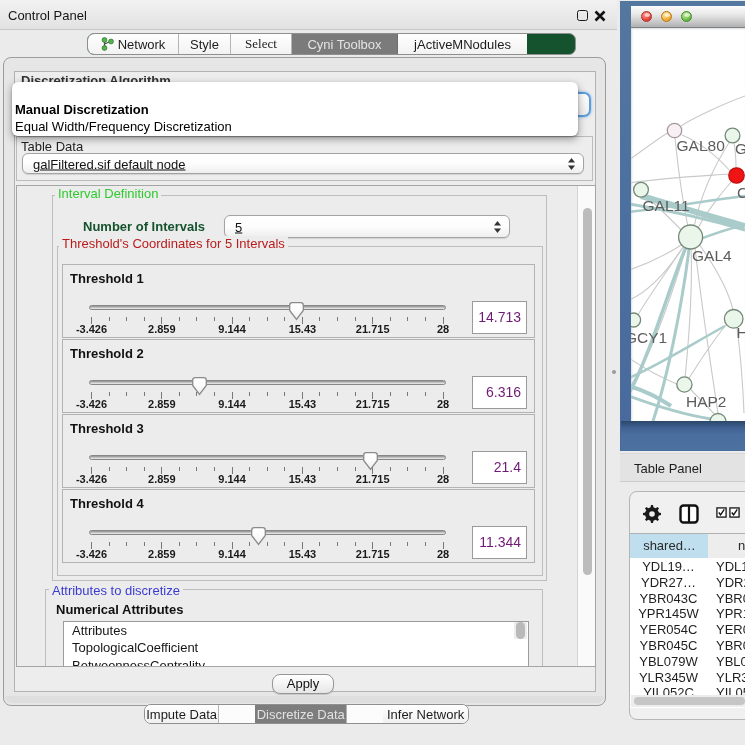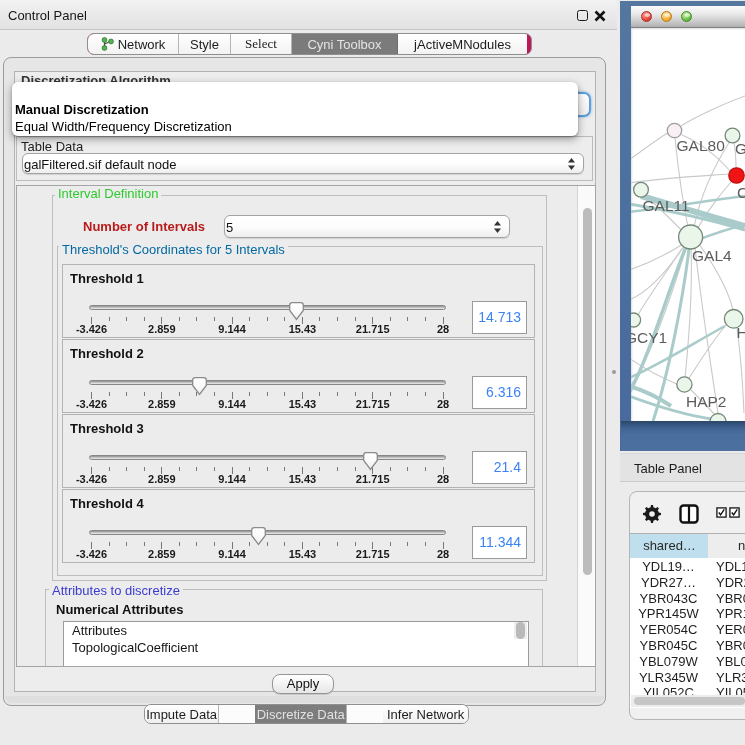--- a/index.html
+++ b/index.html
@@ -8,21 +8,21 @@
 .abs { position:absolute; }
 
 
 #titlebar { left:0; top:0; width:617px; height:30px;
   background:linear-gradient(180deg,#f2f2f2 0%,#e9e9e9 55%,#e2e2e2 100%);
   border-bottom:1px solid #c6c6c6; }
 #titlebar .t { position:absolute; left:8px; top:8px; font-size:13px; color:#151515; }
 #float-btn { position:absolute; left:577px; top:10px; width:11px; height:11px; border:1.6px solid #1a1a1a; border-radius:2.5px; }
 
 
-#toptabs { left:87px; top:33px; width:445px; height:22px; background:#be185d;
+#toptabs { left:87px; top:33px; width:489px; height:22px; background:#14532d;
   border:1px solid #8f8f8f; border-radius:7px; display:flex; overflow:hidden;
   font-size:13px; color:#1c1c1c; }
 #toptabs .seg { display:flex; align-items:center; justify-content:center; height:100%; border-right:1px solid #b5b5b5; background:linear-gradient(180deg,#ffffff,#f2f2f2); }
 #toptabs .seg:last-child { border-right:none; }
 #toptabs .seg.dark { background:#7b7b7b; color:#e4e4e4; border-right:1px solid #6f6f6f; }
 
 
 #outer { left:3px; top:57px; width:603px; height:649px; background:#e6e6e6;
   border:1px solid #9c9c9c; border-radius:8px; }
 #inner { left:14px; top:71px; width:582px; height:621px; background:#ededed;
@@ -30,42 +30,42 @@
 
 #disc-label { left:21px; top:73px; font-size:13px; font-weight:bold; color:#333; }
 #algo-combo-sliver { left:556px; top:92px; width:35px; height:25px; border:2px solid #5d9ddc; border-radius:7px; background:linear-gradient(180deg,#fff,#eee); box-shadow:0 0 3px #7ab2e4; }
 
 #tabledata-box { left:16px; top:136px; width:577px; height:45px; border:1px solid #bcbcbc; }
 #tabledata-label { left:21px; top:139px; font-size:13px; color:#222; }
 
 .combo { position:absolute; border:1px solid #a3a3a3; border-radius:6px;
   background:linear-gradient(180deg,#ffffff 0%,#fdfdfd 50%,#eeeeee 100%);
   font-size:13px; color:#111; box-shadow:0 1px 1px rgba(0,0,0,0.12); }
-.combo .cv { position:absolute; left:1px; top:50%; transform:translateY(-50%); }
+.combo .cv { position:absolute; left:10px; top:50%; transform:translateY(-50%);text-decoration:underline; }
 .combo svg.arr { position:absolute; right:7px; top:50%; transform:translateY(-50%); }
 
 
 #scrollpane { left:16px; top:185px; width:580px; height:482px; border:1px solid #a5a5a5; background:#ececec; overflow:hidden; }
 #vscroll-track { left:560px; top:0px; width:19px; height:480px; background:#fafafa; border-left:1px solid #d4d4d4; }
 #vscroll-thumb { left:566px; top:22px; width:9px; height:367px; background:#bcbcbc; border-radius:4.5px; }
 
 .group { position:absolute; border:1px solid #bdbdbd; }
 .gtitle { position:absolute; font-size:13px; background:#ececec; padding:0 3px; white-space:nowrap; }
 
 
 .tpanel { position:absolute; left:45px; width:473px; height:74px; border:1px solid #b3b3b3; background:#ececec; }
 .tpanel .tl { position:absolute; left:7px; top:6px; font-size:13px; font-weight:bold; color:#111; }
 .tpanel .track { position:absolute; left:26px; top:40px; width:357px; height:5px; border:1px solid #878787; border-radius:3px; background:linear-gradient(180deg,#8e8e8e 0%,#c6c6c6 55%,#efefef 100%); }
 .tpanel .tickmin { position:absolute; left:28px; top:52px; width:354px; height:4px;
   background:repeating-linear-gradient(to right,#787878 0px,#787878 1px,transparent 1px,transparent 17.575px); }
 .tpanel .tickmaj { position:absolute; left:28px; top:52px; width:354px; height:7px;
   background:repeating-linear-gradient(to right,#787878 0px,#787878 1px,transparent 1px,transparent 70.3px); }
 .tpanel .slab { position:absolute; top:58px; font-size:11px; font-weight:bold; color:#1a1a1a; transform:translateX(-50%); }
 .tpanel .thumb { position:absolute; top:36px; }
-.tpanel .val { position:absolute; left:409px; top:36px; width:55px; height:33px; background:#fff; border:1px solid #9a9a9a; font-size:14px; color:#3b82f6; text-align:right; line-height:31px; padding-right:5px; }
+.tpanel .val { position:absolute; left:409px; top:36px; width:55px; height:33px; background:#fff; border:1px solid #9a9a9a; font-size:14px; color:#701a75; text-align:right; line-height:31px; padding-right:5px; }
 
 
 #attr-list { left:46px; top:435px; width:466px; height:47px; background:#fff; border:1px solid #9b9b9b; font-size:13px; color:#151515; overflow:hidden; }
 #attr-list div { padding-left:8px; height:17.3px; line-height:17.3px; }
 #attr-vtrack { position:absolute; right:1px; top:0px; width:13px; height:100%; background:#ededed; }
 #attr-vthumb { position:absolute; right:2px; top:0px; width:9px; height:60px; background:#b9b9b9; border-radius:4.5px; }
 
 #apply-btn { left:272px; top:674px; width:62px; height:20px; border:1px solid #969696; border-radius:8px;
   background:linear-gradient(180deg,#ffffff,#f2f2f2 55%,#e6e6e6); font-size:13px; color:#111;
   text-align:center; line-height:18px; box-shadow:0 1px 1px rgba(0,0,0,0.15); }
@@ -149,31 +149,31 @@
     <svg class="arr" width="9" height="14" viewBox="0 0 9 14">
       <path d="M4.5 1 L8 5.4 L1 5.4 Z" fill="#333"></path>
       <path d="M4.5 13 L1 8.6 L8 8.6 Z" fill="#333"></path>
     </svg>
   </div>
 
 <div class="abs" id="scrollpane">
 
   <div class="group" style="left:35px;top:9px;width:495px;height:386px;"></div>
   <div class="gtitle" style="left:38px;top:0px;color:#2fca2f;">Interval Definition</div>
-  <div class="abs" style="left:66px;top:33px;font-size:13px;font-weight:bold;color:#b91c1c;">Number of Intervals</div>
+  <div class="abs" style="left:66px;top:33px;font-size:13px;font-weight:bold;color:#14532d;">Number of Intervals</div>
   <div class="combo" style="left:207px;top:29px;width:286px;height:23px;">
       <span class="cv">5</span>
       <svg class="arr" width="9" height="14" viewBox="0 0 9 14">
         <path d="M4.5 1 L8 5.4 L1 5.4 Z" fill="#333"></path>
         <path d="M4.5 13 L1 8.6 L8 8.6 Z" fill="#333"></path>
       </svg>
     </div>
 
   <div class="group" style="left:40px;top:60px;width:486px;height:330px;"></div>
-  <div class="gtitle" style="left:42px;top:56px;color:#0369a1;">Threshold's Coordinates for 5 Intervals</div>
+  <div class="gtitle" style="left:42px;top:50px;color:#b91c1c;">Threshold's Coordinates for 5 Intervals</div>
 
   <div class="tpanel" style="top:78px;" id="tp1">
       <div class="tl">Threshold 1</div>
       <div class="track"></div>
       <div class="tickmin"></div>
       <div class="tickmaj"></div>
       <div class="slab" style="left:28.5px;">-3.426</div>
       <div class="slab" style="left:98.8px;">2.859</div>
       <div class="slab" style="left:169.1px;">9.144</div>
       <div class="slab" style="left:239.4px;">15.43</div>
@@ -260,20 +260,21 @@
       </svg>
       <div class="val">11.344</div>
     </div>
 
   <div class="group" style="left:28px;top:403px;width:498px;height:90px;"></div>
   <div class="gtitle" style="left:32px;top:397px;color:#3b3bd1;">Attributes to discretize</div>
   <div class="abs" style="left:39px;top:416px;font-size:13px;font-weight:bold;color:#111;">Numerical Attributes</div>
   <div class="abs" id="attr-list">
     <div>Attributes</div>
     <div>TopologicalCoefficient</div>
+    <div>BetweennessCentrality</div>
     <div id="attr-vtrack">
         <div id="attr-vthumb"></div>
       </div>
   </div>
   <div class="abs" id="vscroll-track"></div>
   <div class="abs" id="vscroll-thumb"></div>
 </div>
 
 <div class="abs" style="left:5px;top:696px;width:599px;height:7px;background:#dedede;border-radius:0 0 7px 7px;"></div>
 <div class="abs" id="apply-btn">Apply</div>

